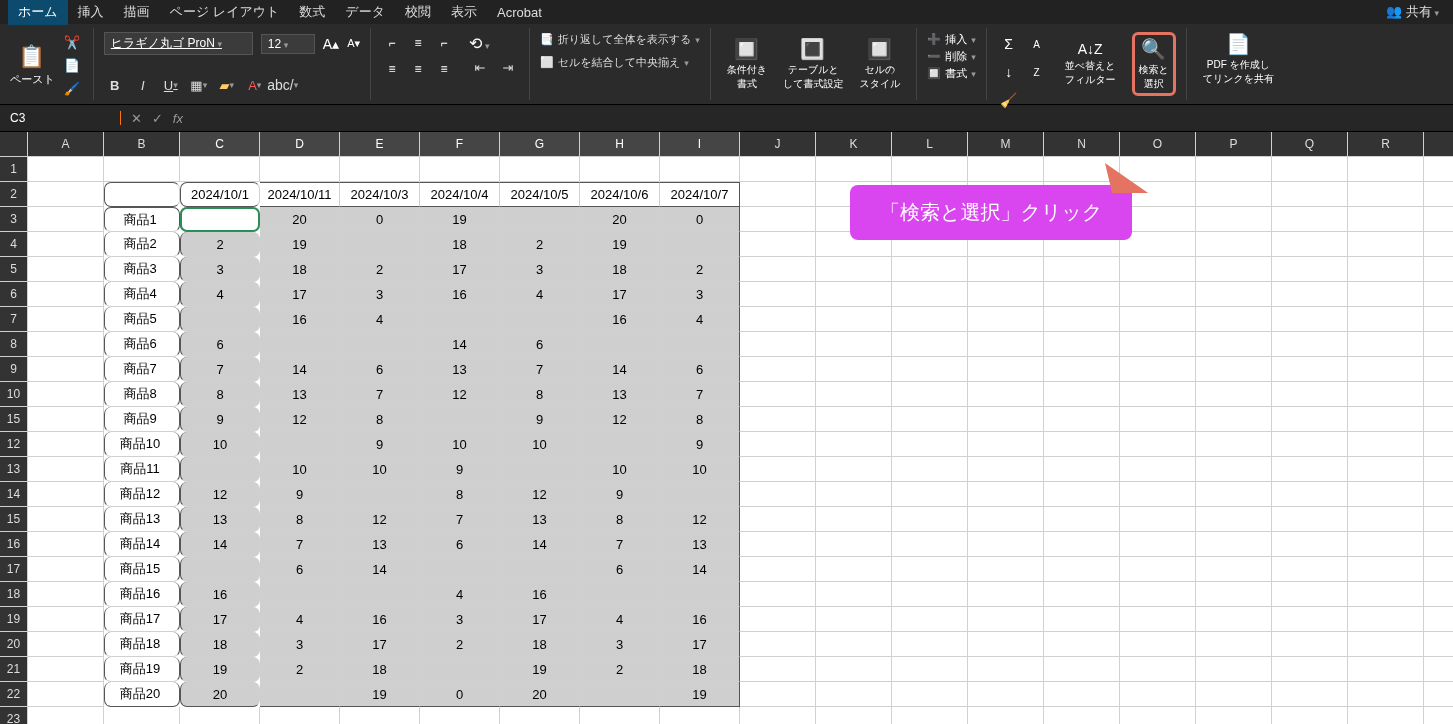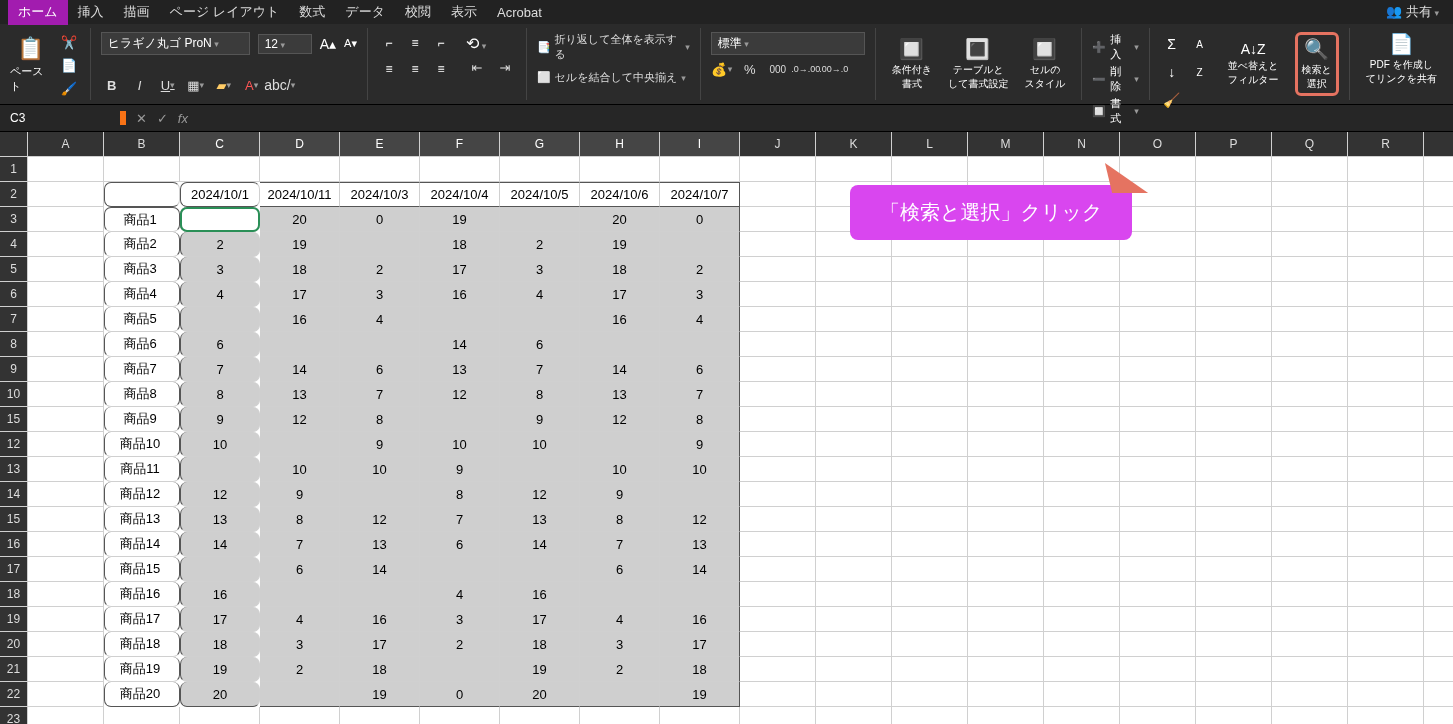--- a/index.html
+++ b/index.html
@@ -1,47 +1,47 @@
 <!DOCTYPE html>
 <html><head>
 <meta charset="utf-8">
 <style>
   html,body{margin:0;padding:0;width:1453px;height:724px;background:#262626;font-family:"Hiragino Maru Gothic Pro","Meiryo",sans-serif;color:#fff;overflow:hidden;}
   .tabs{display:flex;align-items:center;height:24px;background:#222;font-size:13px;padding-left:8px;}
   .tab{padding:4px 10px;color:#ddd;cursor:pointer;}
-  .tab.active{background:#a21caf;color:#fff;}
+  .tab.active{background:#0c4a6e;color:#fff;}
   .share{margin-left:auto;padding:0 14px;font-size:13px;color:#ddd;}
   .share::before{content:"👥 ";}
   .ribbon{display:flex;align-items:stretch;height:72px;background:#2b2b2b;border-bottom:1px solid #000;padding:4px 0;}
   .group{display:flex;flex-direction:column;justify-content:space-between;padding:4px 10px;border-right:1px solid #444;position:relative;}
   .grp-row{display:flex;align-items:center;gap:8px;}
   .paste{display:flex;flex-direction:column;align-items:center;justify-content:center;gap:2px;font-size:11px;}
   .bigicon{font-size:22px;}
   .mini-btn{width:20px;height:20px;display:flex;align-items:center;justify-content:center;font-size:13px;color:#ccc;}
   .vstack{display:flex;flex-direction:column;gap:3px;}
   .input-like{background:#3b3b3b;border:1px solid #555;padding:2px 6px;font-size:12px;color:#fff;}
-  .font-name{width:135px;}
+  .font-name{width:135px;text-decoration:underline;}
   .font-size{width:40px;text-align:left;}
   .btnrow{display:flex;gap:6px;align-items:center;font-size:13px;color:#ddd;}
   .btnrow .b{width:22px;height:22px;display:flex;align-items:center;justify-content:center;}
   .dd::after{content:" ▾";font-size:9px;color:#999;}
   .align-grid{display:grid;grid-template-columns:repeat(3,22px);grid-auto-rows:22px;gap:4px;}
   .align-grid div{display:flex;align-items:center;justify-content:center;font-size:12px;}
   .wrapcol{display:flex;flex-direction:column;gap:8px;font-size:11px;color:#ddd;}
   .wrapcol .w{display:flex;align-items:center;gap:4px;}
   .num-fmt{width:140px;}
   .large-stack{display:flex;flex-direction:column;align-items:center;justify-content:center;gap:2px;font-size:10px;padding:0 6px;text-align:center;}
   .large-stack .ic{font-size:20px;}
   .cell-btns{display:flex;flex-direction:column;gap:2px;font-size:11px;}
   .cell-btns .cb{display:flex;align-items:center;gap:4px;}
   .edit-grid{display:grid;grid-template-columns:24px 24px;grid-auto-rows:24px;gap:4px;}
   .edit-grid div{display:flex;align-items:center;justify-content:center;font-size:14px;}
   .find-select{border:3px solid #e57361;border-radius:6px;padding:2px 4px;}
   .fx-bar{display:flex;align-items:center;height:26px;background:#262626;border-bottom:1px solid #000;}
-  .namebox{width:100px;padding:0 10px;font-size:12px;color:#fff;border-right:6px solid #f97316;}
+  .namebox{width:100px;padding:0 10px;font-size:12px;color:#fff;border-right:1px solid #f97316;}
   .fx-ctrl{display:flex;gap:10px;padding:0 10px;color:#999;font-size:13px;}
   .fx-input{flex:1;padding:0 8px;font-size:12px;}
   
   .sheet{position:relative;display:grid;grid-template-columns:28px 76px 76px 80px 80px 80px 80px 80px 80px 80px repeat(10,76px);grid-auto-rows:25px;background:#fff;color:#000;font-size:13px;}
   .sheet div{border-right:1px solid #d0d0d0;border-bottom:1px solid #d0d0d0;display:flex;align-items:center;justify-content:center;box-sizing:border-box;}
   .hdr{background:#333;color:#ddd;font-size:12px;}
   .rowhdr{background:#333;color:#ddd;font-size:12px;}
   .corner{background:#333;}
   .cell{background:#fff;}
   .databorder-t{border-top:1px solid #555 !important;}
@@ -132,32 +132,20 @@
           <span>📑</span>
           <span>折り返して全体を表示する</span>
         </div>
       <div class="w dd">
           <span>⬜</span>
           <span>セルを結合して中央揃え</span>
         </div>
     </div>
   </div>
 
-  <div class="group">
-    <div class="vstack">
-      <div class="input-like num-fmt dd">標準</div>
-      <div class="btnrow">
-        <div class="b dd">💰</div>
-        <div class="b">%</div>
-        <div class="b" style="font-size:10px">000</div>
-        <div class="b" style="font-size:9px">.0→.00</div>
-        <div class="b" style="font-size:9px">.00→.0</div>
-      </div>
-    </div>
-  </div>
 
   <div class="group" style="flex-direction:row;gap:4px">
     <div class="large-stack">
         <span class="ic">🔲</span>
         <span style="white-space:pre">条件付き
 書式</span>
       </div>
     <div class="large-stack">
         <span class="ic">🔳</span>
         <span style="white-space:pre">テーブルと

